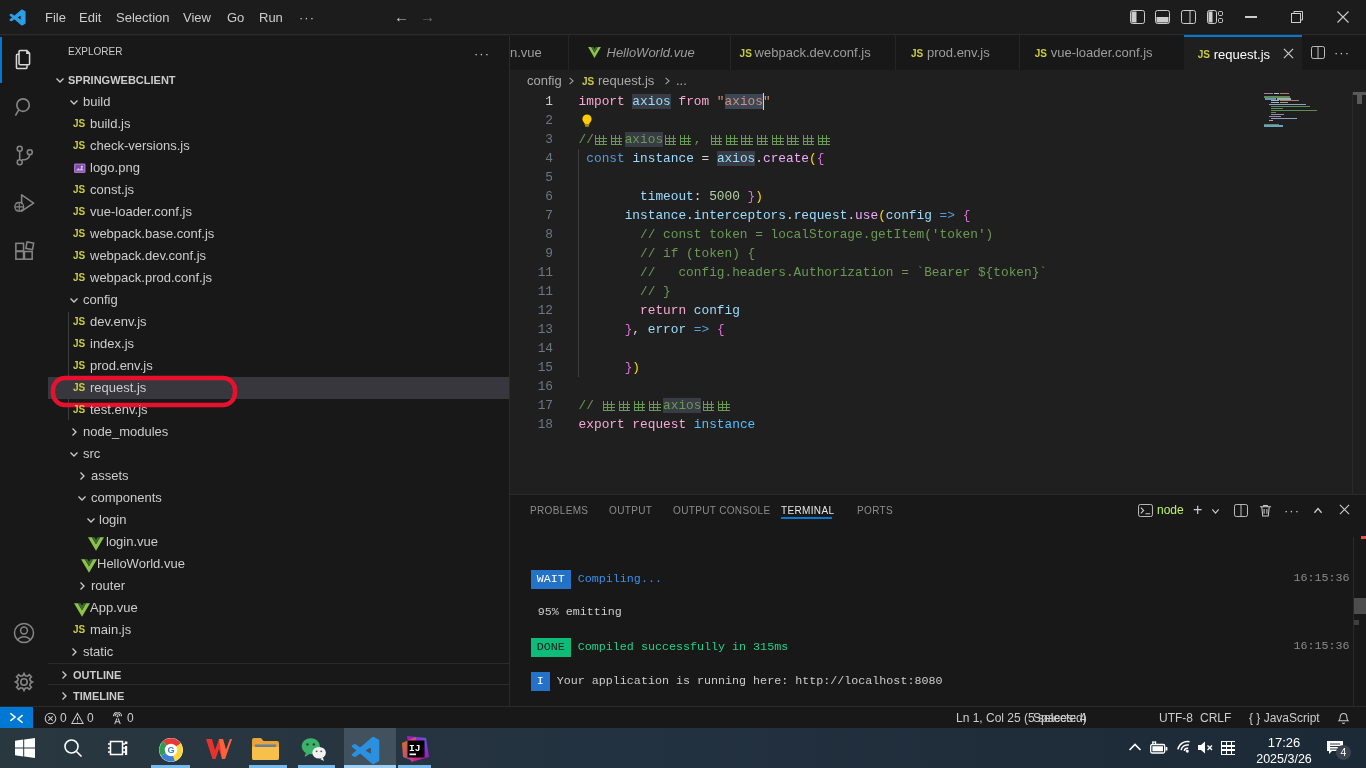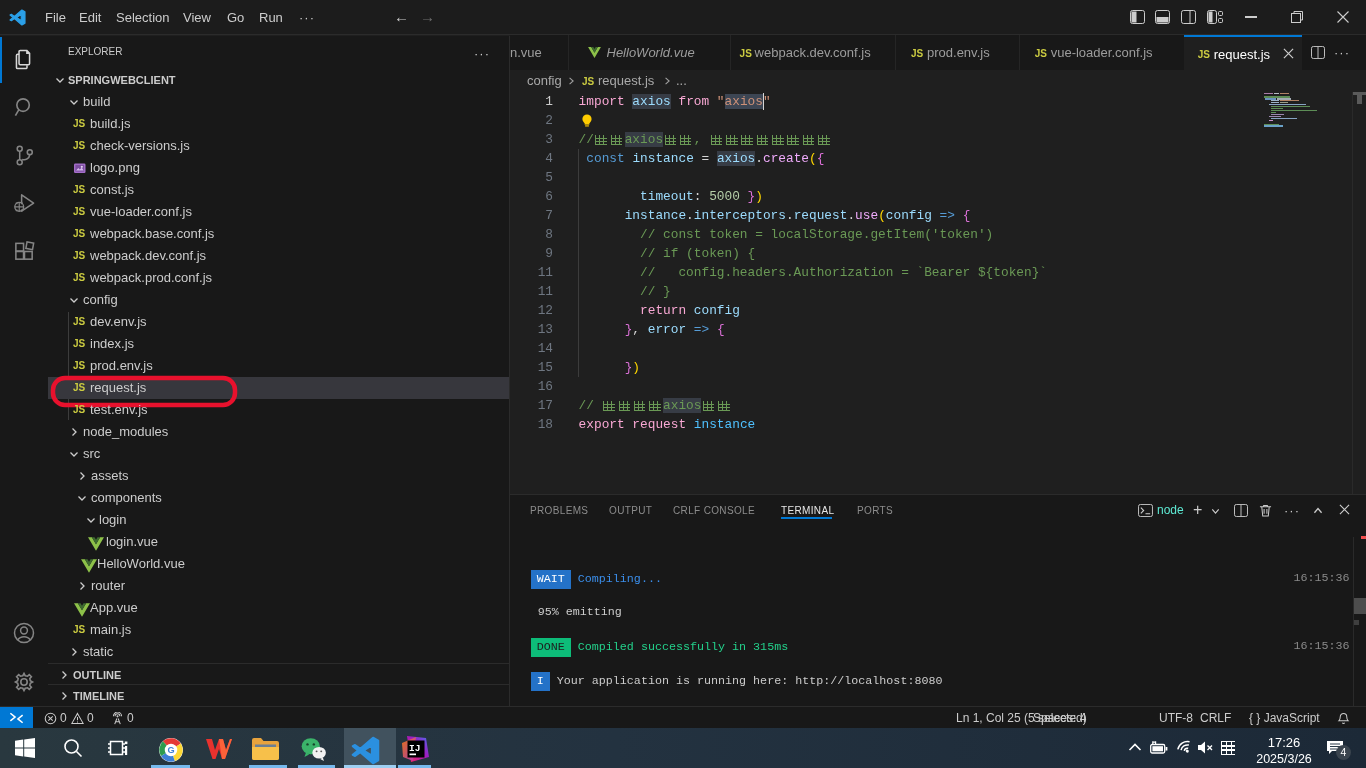--- a/index.html
+++ b/index.html
@@ -444,28 +444,28 @@
     <div class="abs" style="left:1264px;top:123.5px;width:15px;height:1.15px;background:#5d8d56"></div>
     <div class="abs" style="left:1264px;top:125.4px;width:19px;height:1.15px;background:#6aa1c8"></div>
     <div class="abs" style="left:1352px;top:92px;width:1px;height:402px;background:#2a2a2a"></div>
     <div class="abs" style="left:1353px;top:92px;width:13px;height:2.5px;background:#5a5a5a"></div>
     <div class="abs" style="left:1356.5px;top:94.5px;width:5.5px;height:9px;background:#5a5a5a"></div>
   </div>
 
   <div id="panel">
     <div class="ptab" style="left:20px">PROBLEMS</div>
     <div class="ptab" style="left:99px">OUTPUT</div>
-    <div class="ptab" style="left:163px">CRLF CONSOLE</div>
+    <div class="ptab" style="left:163px">OUTPUT CONSOLE</div>
     <div class="ptab" style="left:271px;color:#e7e7e7">TERMINAL<div class="abs" style="left:0;top:22px;width:51px;height:1.5px;background:#0078d4"></div></div>
     <div class="ptab" style="left:347px">PORTS</div>
     <svg class="abs" style="left:628px;top:9px" width="15" height="13" viewBox="0 0 16 14">
         <rect x="0.5" y="0.5" width="15" height="13" rx="2" fill="none" stroke="#cccccc"></rect>
         <path d="M3 4 l3 3 -3 3 M8 10.5 h5" stroke="#cccccc" fill="none" stroke-width="1.2"></path>
       </svg>
-    <div class="abs" style="left:647px;top:0;height:31px;line-height:31px;font-size:12px;color:#5eead4">node</div>
+    <div class="abs" style="left:647px;top:0;height:31px;line-height:31px;font-size:12px;color:#bef264">node</div>
     <div class="abs" style="left:683px;top:0;height:31px;line-height:29px;font-size:16px;color:#cccccc;font-weight:300">+</div>
     <svg class="abs" style="left:701px;top:13px" width="9" height="7" viewBox="0 0 14 11">
         <path d="M2 2 L7 8 L12 2" stroke="#cccccc" fill="none" stroke-width="1.8"></path>
       </svg>
     <svg class="abs" style="left:724px;top:9px" width="14" height="13" viewBox="0 0 15 14">
         <rect x="0.5" y="0.5" width="14" height="13" rx="2" fill="none" stroke="#cccccc"></rect>
         <line x1="7.5" y1="1" x2="7.5" y2="13" stroke="#cccccc"></line>
       </svg>
     <svg class="abs" style="left:749px;top:9px" width="13" height="13" viewBox="0 0 14 14">
         <path d="M1 3 h12 M5 3 V1.5 h4 V3 M3 3 l1 10 h6 l1-10 M5.5 5.5 v5 M8.5 5.5 v5" stroke="#cccccc" fill="none" stroke-width="1.1"></path>

